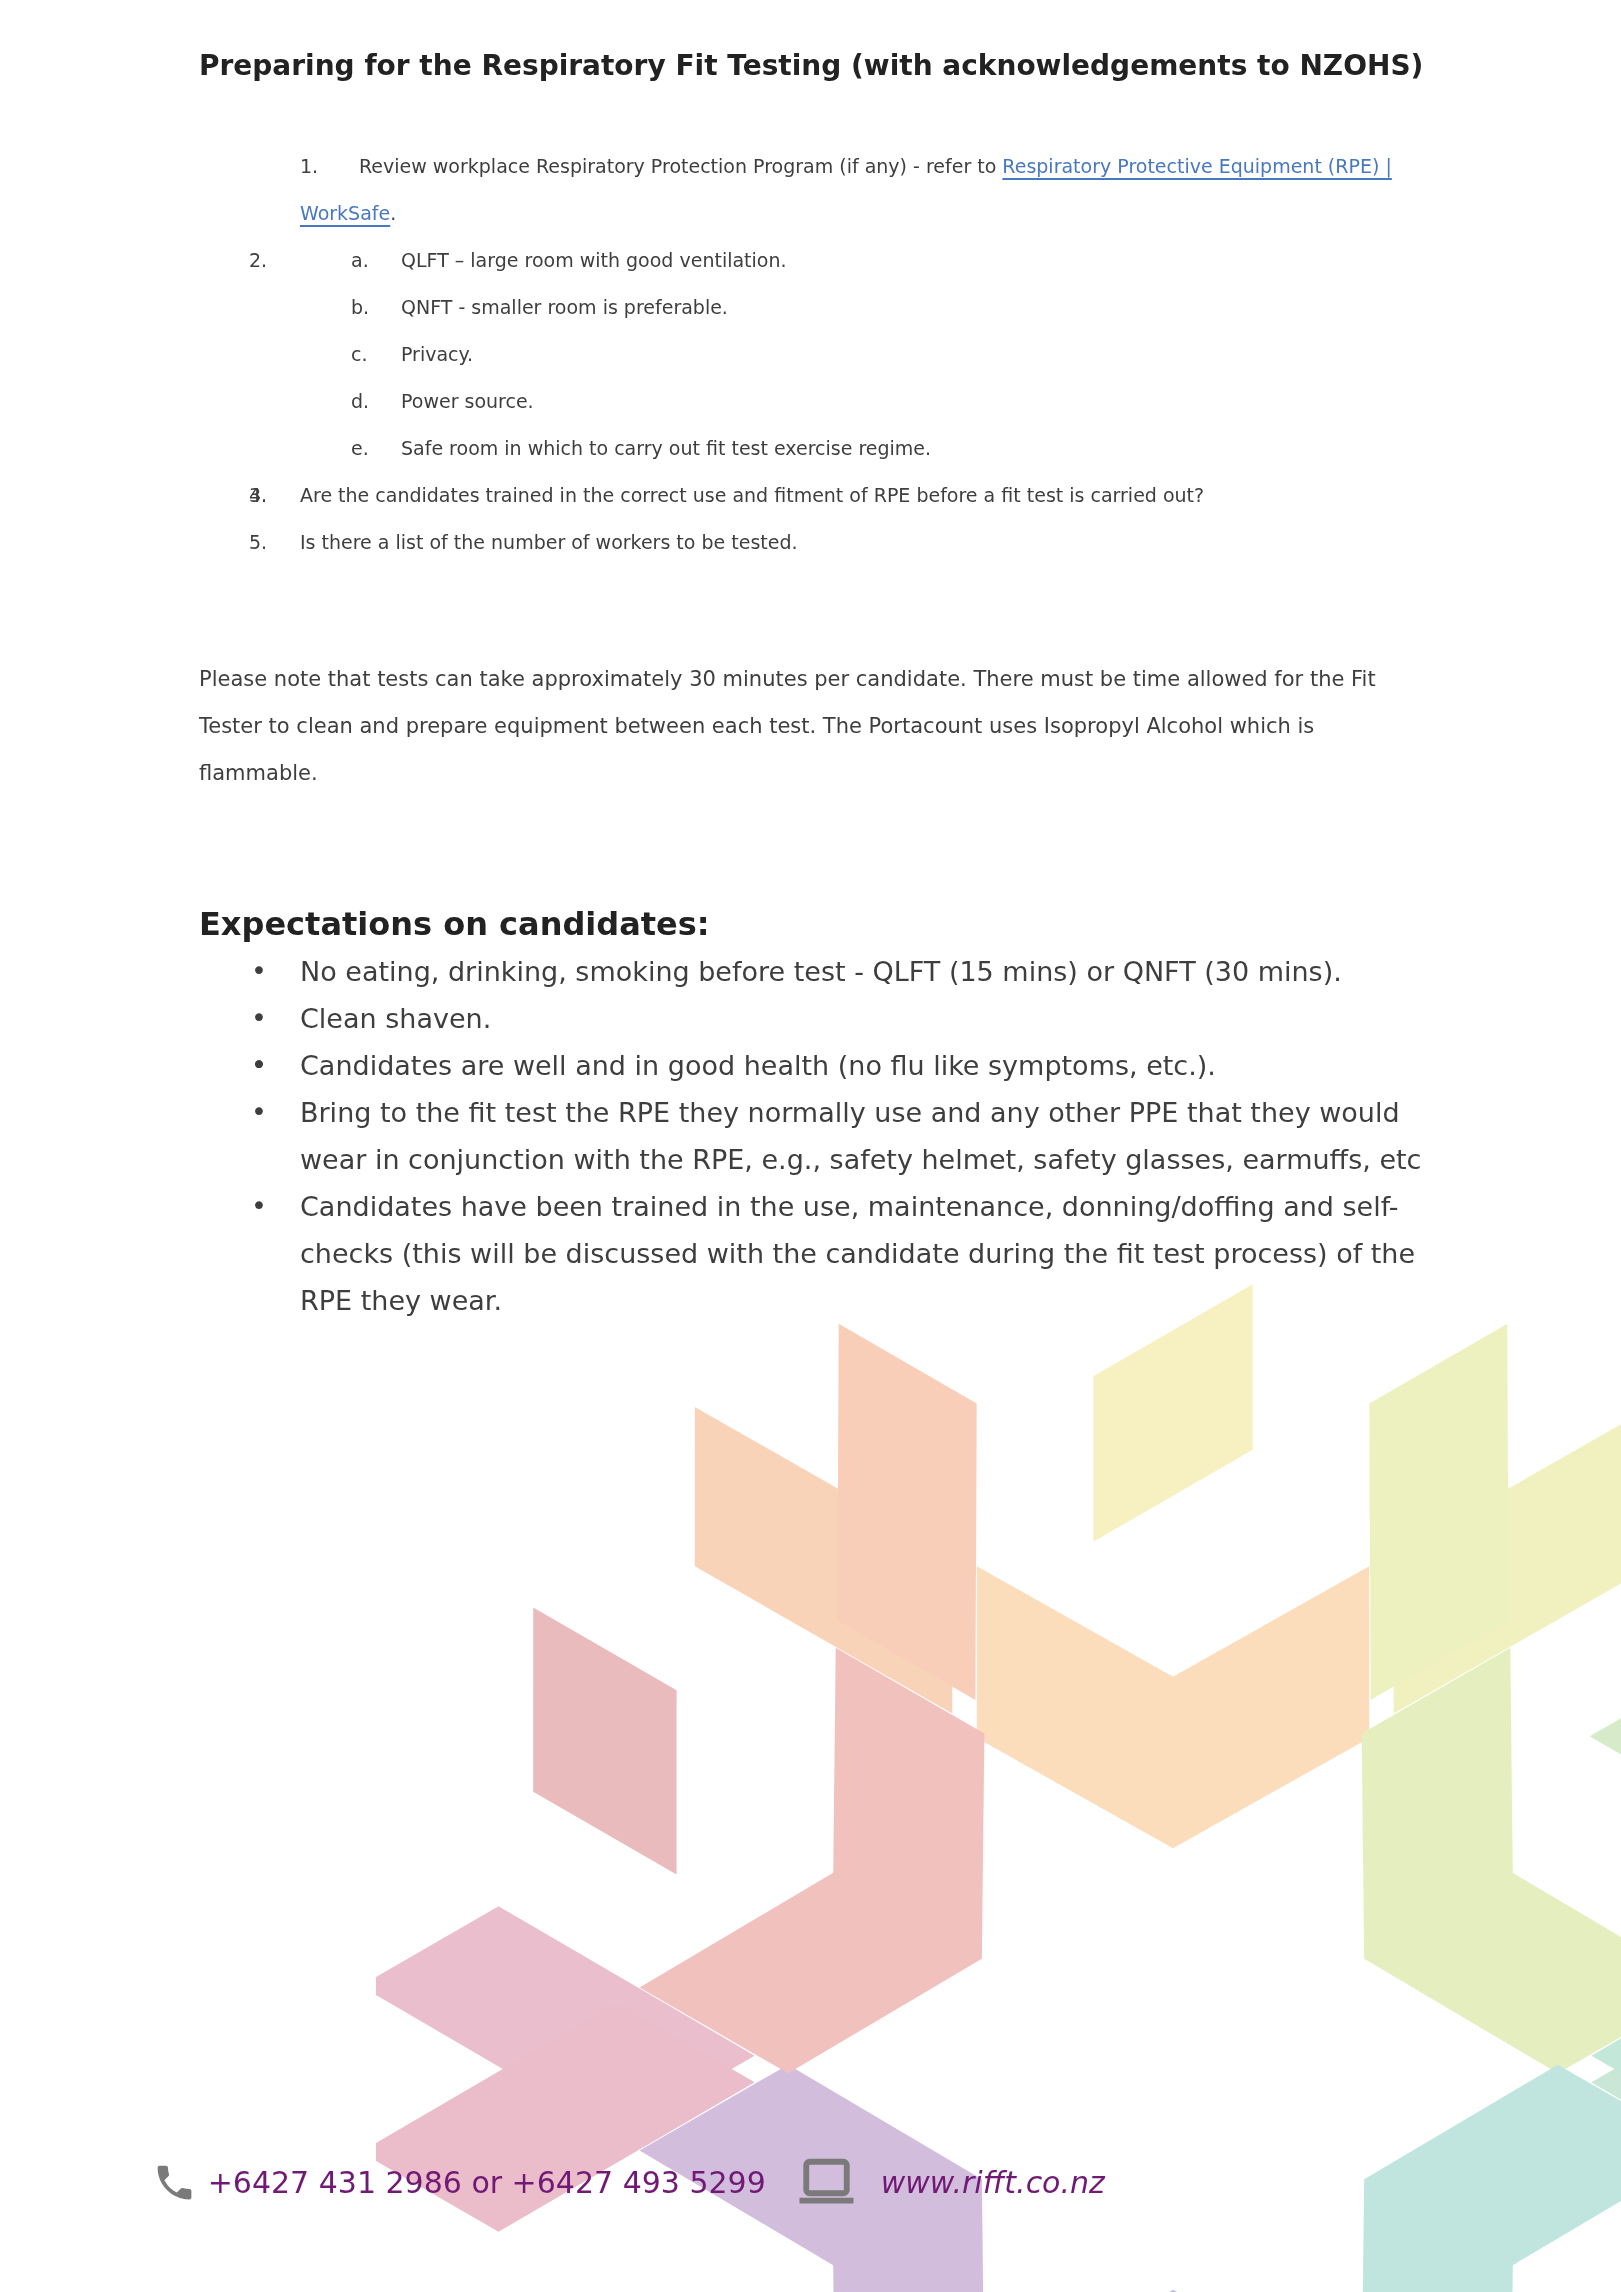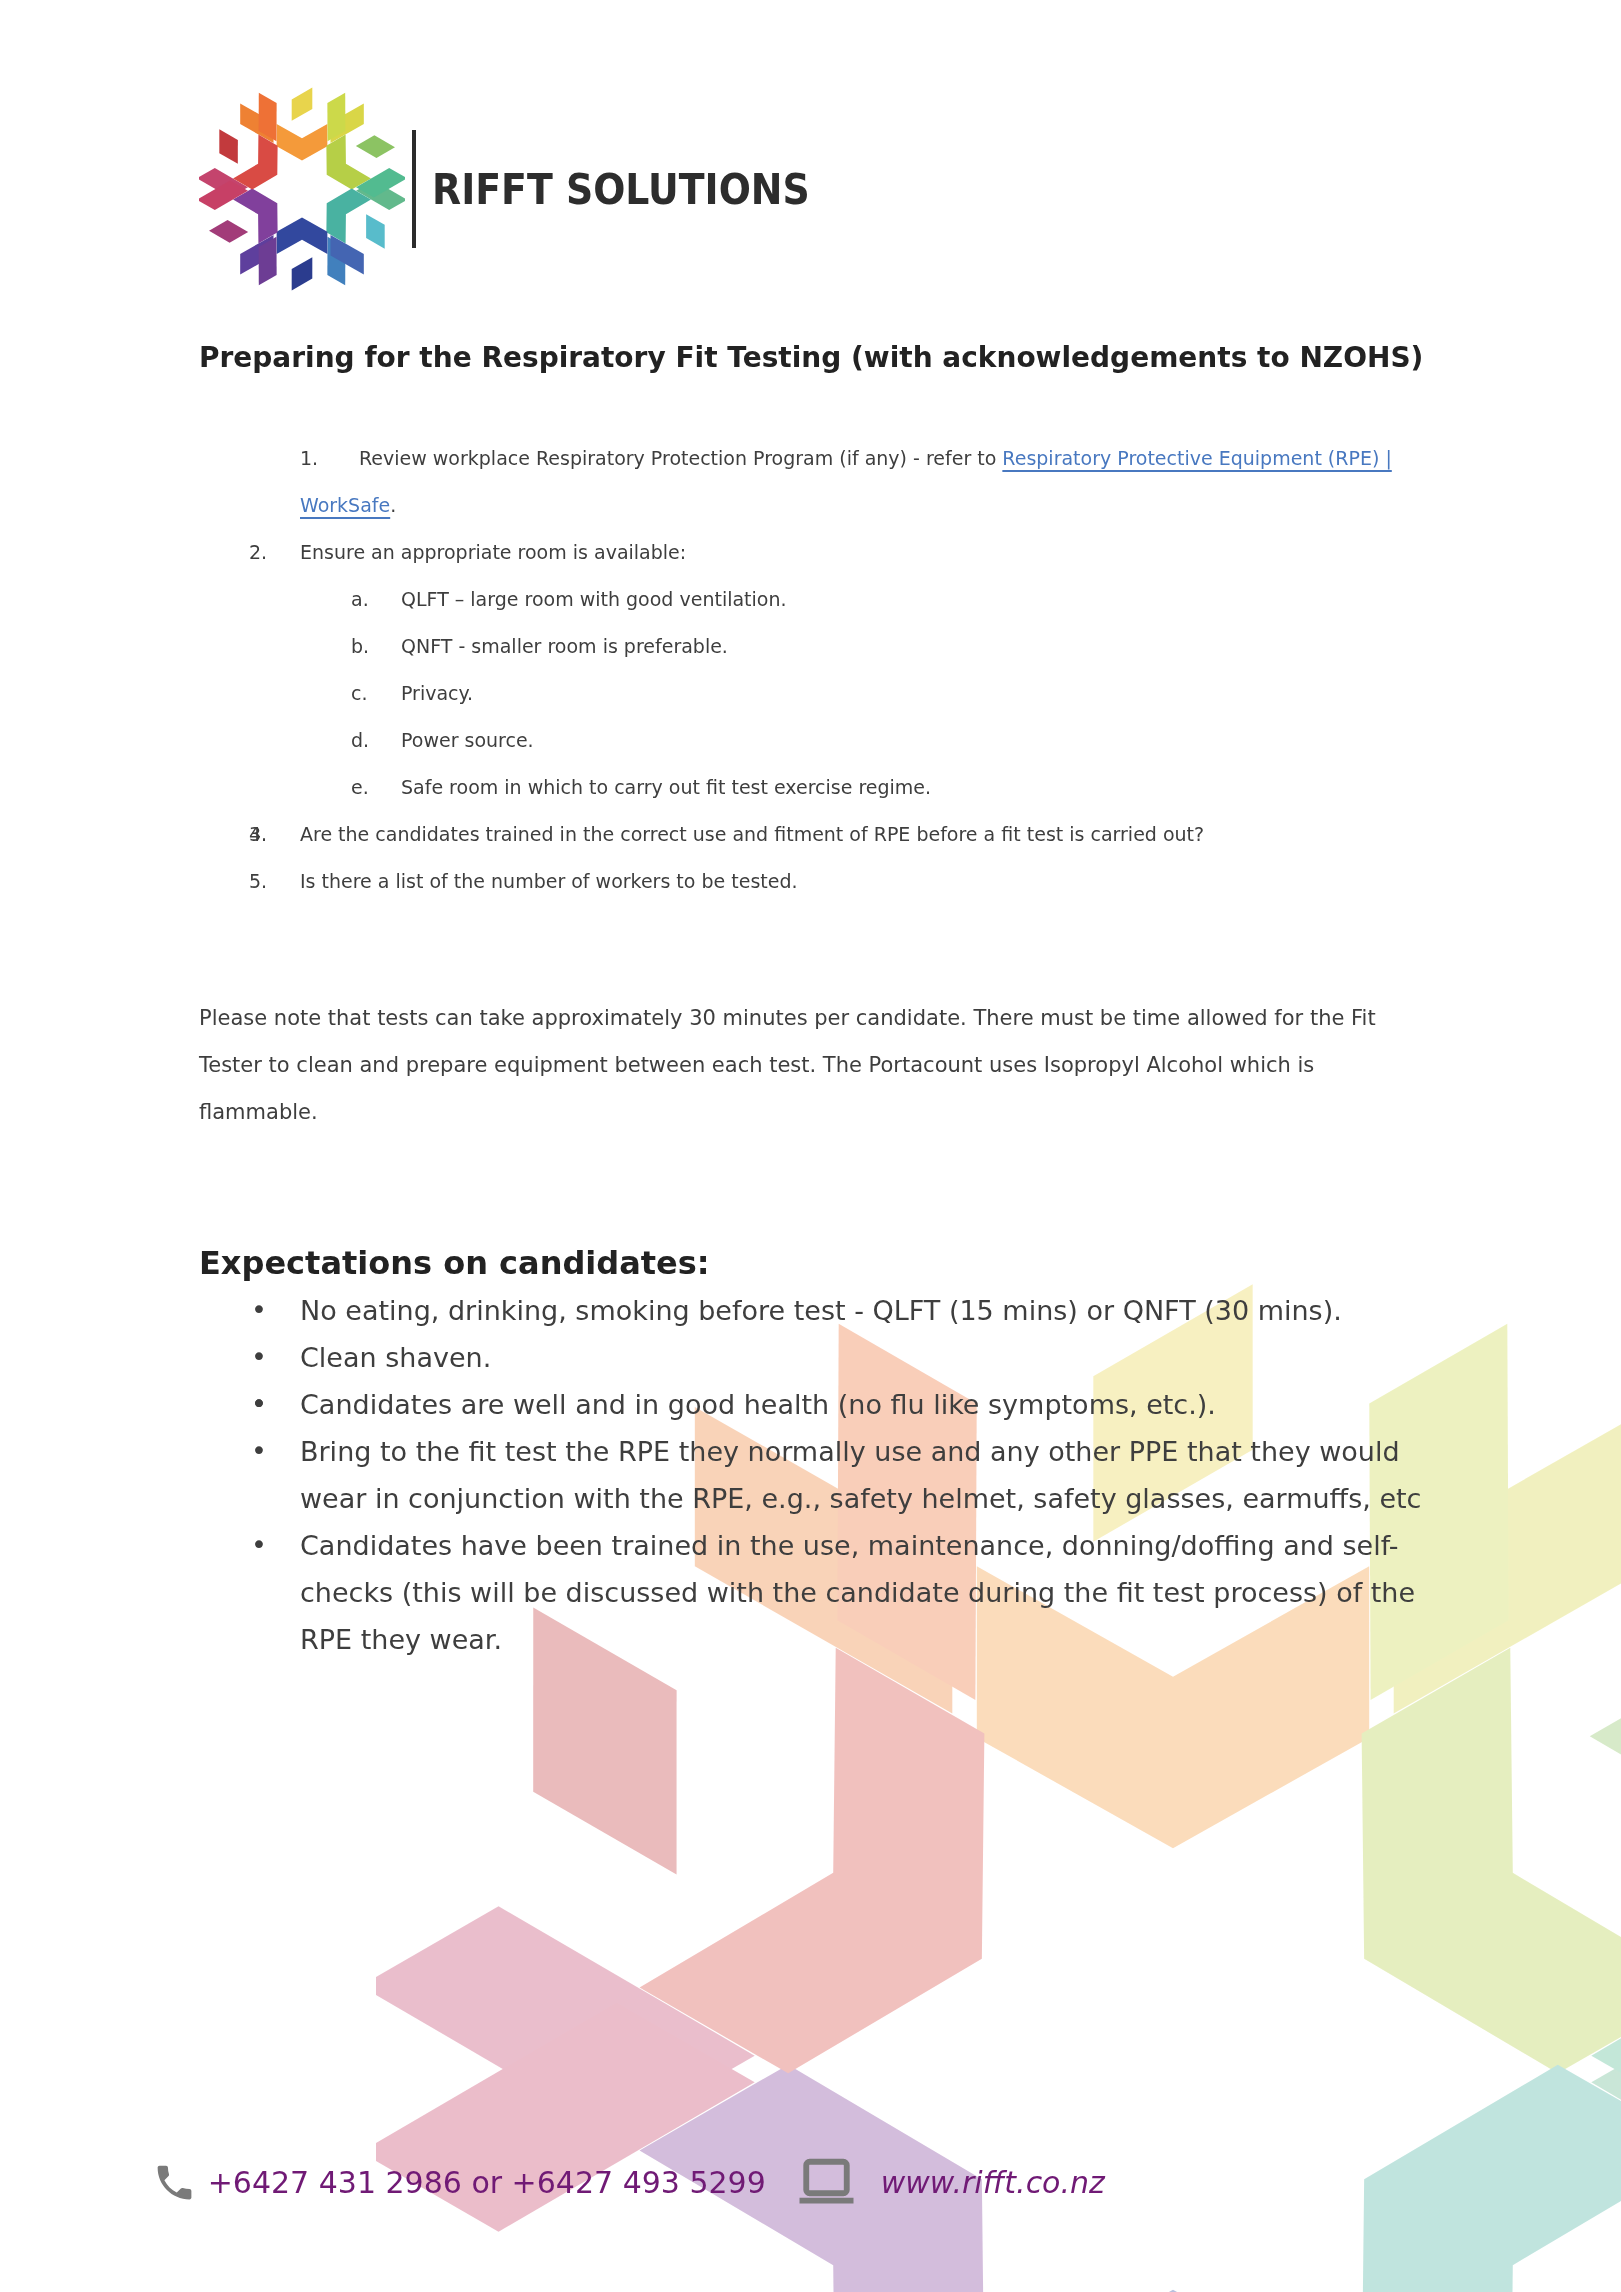--- a/index.html
+++ b/index.html
@@ -122,39 +122,31 @@
       </g>
     </defs>
   </svg>
 
   <svg class="watermark" viewBox="-130 -130 260 260">
     <use href="#rifft-hex"></use>
   </svg>
 
   <div class="content">
 
-    <div class="header">
-      <svg class="logo-svg" viewBox="-130 -130 260 260">
-        <use href="#rifft-hex"></use>
-      </svg>
-      <div class="brand-divider"></div>
-      <div class="brand-name">RIFFT SOLUTIONS</div>
-    </div>
 
     <div class="doc-title">Preparing for the Respiratory Fit Testing (with acknowledgements to NZOHS)</div>
 
     <div class="num-list">
 
       <div class="n-item-first">
         <span class="num-inline">1.</span><span>Review workplace Respiratory Protection Program (if any) - refer to </span><a class="doc-link">Respiratory Protective Equipment (RPE) | WorkSafe</a><span>.</span>
       </div>
 
       <div class="n-item">
         <span class="num-abs">2.</span>
-        <span>Ensure an appropriate room is available:</span>
       </div>
 
       <div class="sub-item">
         <span class="letter-abs">a.</span>
         <span>QLFT – large room with good ventilation.</span>
       </div>
       <div class="sub-item">
         <span class="letter-abs">b.</span>
         <span>QNFT - smaller room is preferable.</span>
       </div>

